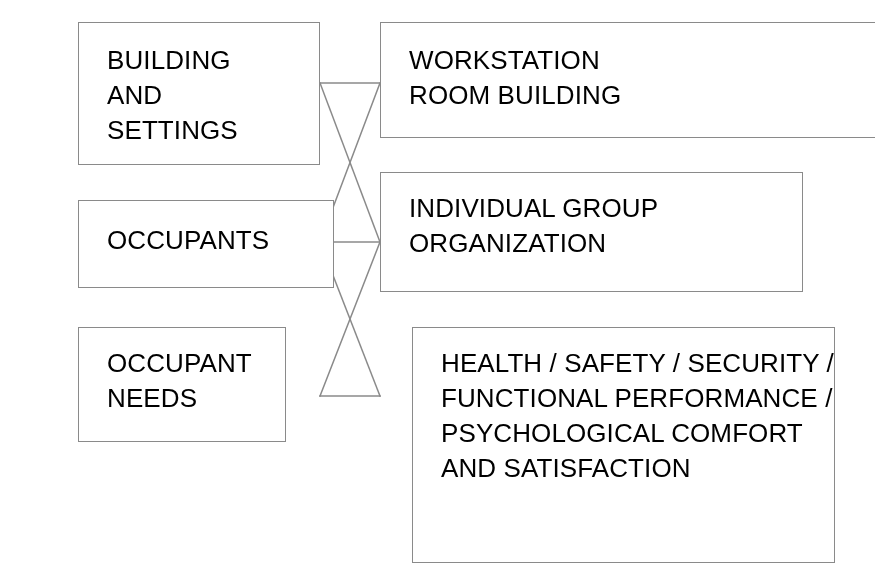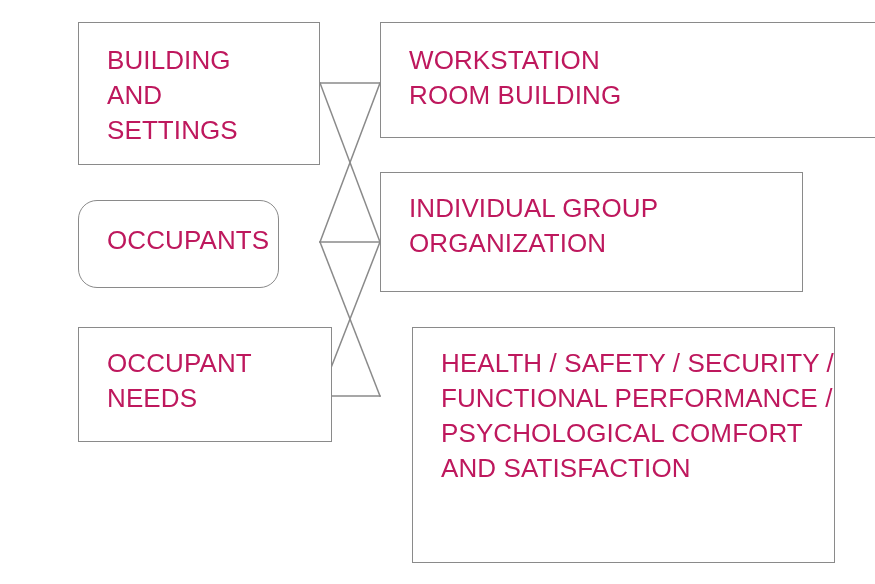--- a/index.html
+++ b/index.html
@@ -32,37 +32,36 @@
     border: 1.6px solid #8a8a8a;
     background: #ffffff;
     display: flex;
     align-items: flex-start;
     justify-content: flex-start;
   }
   .node-label {
     font-family: "Liberation Sans", sans-serif;
     font-size: 26px;
     line-height: 35px;
-    color: #be185d;
+    color: #000000;
     letter-spacing: 0.1px;
     white-space: pre-line;
     font-weight: 400;
   }
   
   #box-building-and-settings {
     left: 78px; top: 22px; width: 242px; height: 143px;
     padding: 20px 0 0 28px;
   }
   #box-occupants {
-    left: 78px; top: 200px; width: 201px; height: 88px;
+    left: 78px; top: 200px; width: 256px; height: 88px;
     padding: 22px 0 0 28px;
-    border-radius: 19px;
   }
   #box-occupant-needs {
-    left: 78px; top: 327px; width: 254px; height: 115px;
+    left: 78px; top: 327px; width: 208px; height: 115px;
     padding: 18px 0 0 28px;
   }
   
   #box-workstation-room-building {
     left: 380px; top: 22px; width: 503px; height: 116px;
     padding: 20px 0 0 28px;
   }
   #box-individual-group-organization {
     left: 380px; top: 172px; width: 423px; height: 120px;
     padding: 18px 16px 0 28px;

